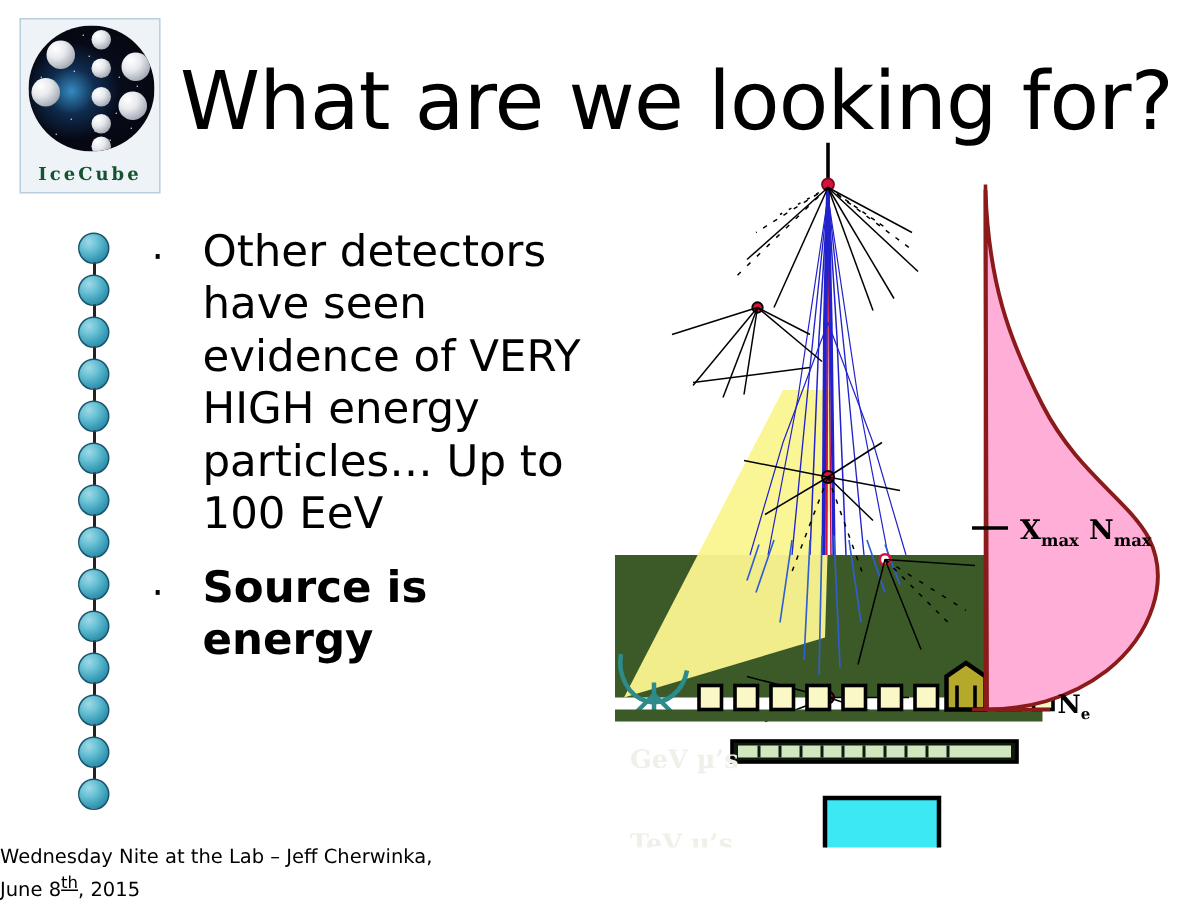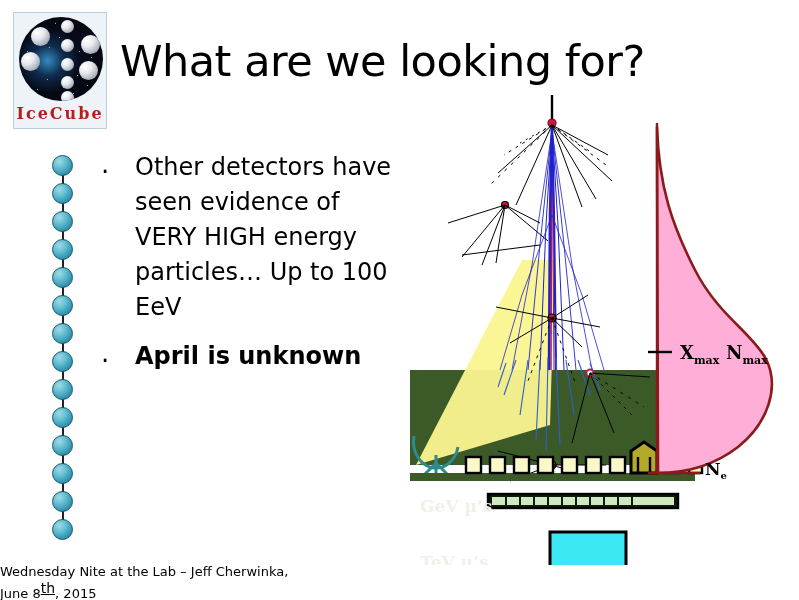--- a/index.html
+++ b/index.html
@@ -51,33 +51,33 @@
     border-radius: 50%;
     background: radial-gradient(circle at 32% 28%, #ffffff 0%, #e8eaee 35%, #b7bcc4 65%, #7d838c 100%);
   }
   .dom.big { width: 19px; height: 19px; }
   #logo-text {
     position: absolute;
     left: 0; right: 0;
     bottom: 5px;
     text-align: center;
     font-family: "DejaVu Serif", serif;
-    font-size: 16px;
+    font-size: 12px;
     font-weight: bold;
     letter-spacing: 2px;
-    color: #b91c1c;
+    color: #14532d;
   }
 
   
   #title {
     position: absolute;
     left: 120px;
     top: 36px;
     font-family: "DejaVu Sans", sans-serif;
-    font-size: 43px;
+    font-size: 54px;
     font-weight: 400;
     color: #000000;
     letter-spacing: -0.5px;
     white-space: nowrap;
   }
 
   
   #dom-string {
     position: absolute;
     left: 52px;
@@ -120,39 +120,39 @@
   .bullet-mark {
     flex: 0 0 auto;
     width: 34px;
     font-size: 26px;
     line-height: 44px;
     color: #000;
     text-align: left;
     padding-left: 3px;
   }
   .bullet-text {
-    font-size: 24px;
+    font-size: 29px;
     line-height: 35px;
     color: #000;
     font-family: "DejaVu Sans", sans-serif;
   }
   .bullet-text.bold { font-weight: bold; }
 
   
   #footer {
     position: absolute;
     left: 0; right: 0;
     top: 563px;
     text-align: left;
     font-size: 13px;
     line-height: 17px;
     color: #000000;
     font-family: "DejaVu Sans", sans-serif;
   }
-  #footer sup { font-size: 14px; text-decoration: underline; }
+  #footer sup { font-size: 11px; text-decoration: underline; }
 
   
   #diagram {
     position: absolute;
     left: 400px;
     top: 95px;
     width: 399px;
     height: 470px;
   }
   #diagram svg { display: block; }
@@ -217,21 +217,21 @@
   <div class="sphere" style="top:364px"></div>
 </div>
 
 <div id="bullets">
   <div class="bullet">
     <div class="bullet-mark">·</div>
     <div class="bullet-text">Other detectors have seen evidence of VERY HIGH energy particles… Up to 100 EeV</div>
   </div>
   <div class="bullet">
     <div class="bullet-mark">·</div>
-    <div class="bullet-text bold">April is unknown</div>
+    <div class="bullet-text bold">Source is energy</div>
   </div>
 </div>
 
 <div id="diagram">
 <svg width="399" height="470" viewBox="0 0 399 470" xmlns="http://www.w3.org/2000/svg">
 
   <rect x="10" y="275" width="285" height="95" fill="#3c5a28"></rect>
 
   <polygon points="16,370 122,165 155,165 150,330" fill="#fbf68f" opacity="0.95"></polygon>
 

